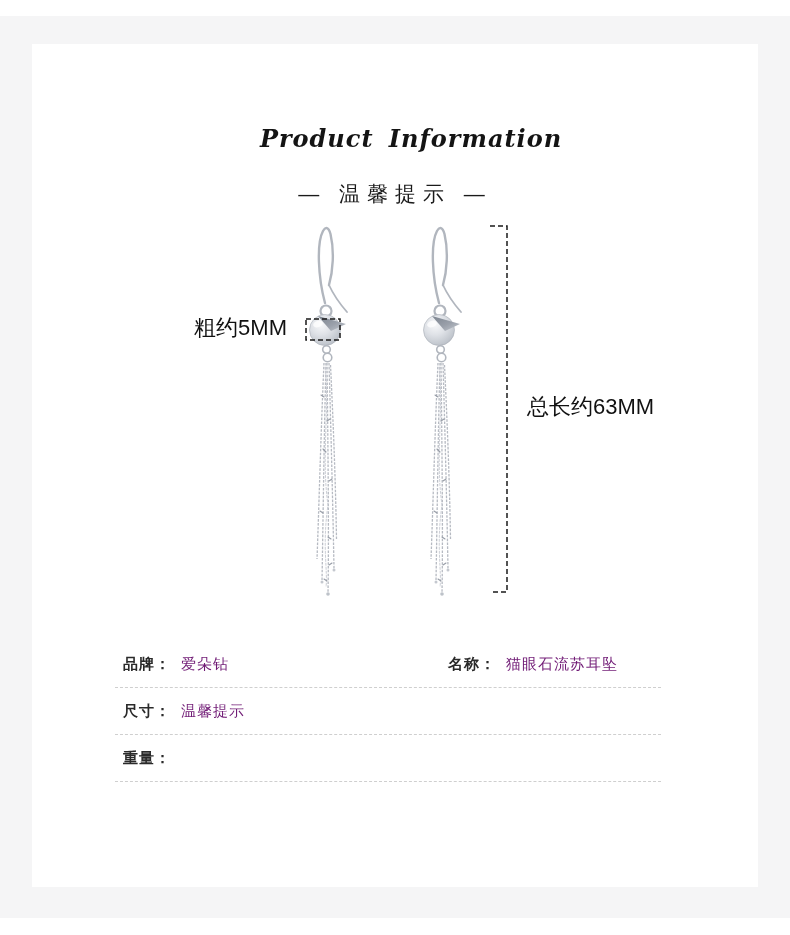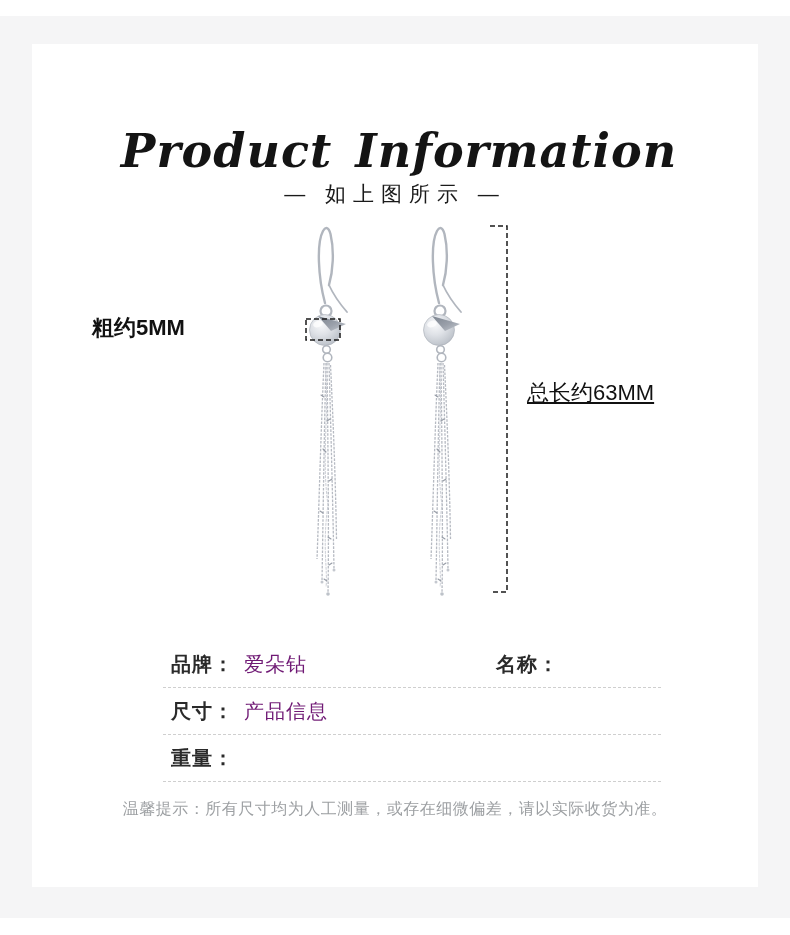--- a/index.html
+++ b/index.html
@@ -21,26 +21,26 @@
     background: #f5f5f6;
   }
   .card {
     position: absolute;
     left: 32px; top: 44px;
     width: 726px; height: 843px;
     background: #ffffff;
   }
   .title {
     position: absolute;
-    left: 4px; top: 80px; width: 100%;
+    left: 16px; top: 80px; width: 100%;
     text-align: center;
     font-family: "DejaVu Serif", "Liberation Serif", serif;
     font-style: italic;
     font-weight: 700;
-    font-size: 46px;
+    font-size: 24px;
     letter-spacing: 1px;
     word-spacing: 6px;
     color: #141414;
   }
   .subtitle {
     position: absolute;
     left: 0; top: 136px; width: 100%;
     text-align: center;
     font-size: 21px;
     letter-spacing: 7px;
@@ -59,36 +59,35 @@
   .chains path { fill: none; stroke: #b6bac2; stroke-width: 1.3; stroke-dasharray: 2.6 1.3; }
   .chains path.tangle { stroke-width: 0.9; stroke: #c6cad1; stroke-dasharray: 3 1; }
   .sparkles path { stroke: #969ca6; stroke-width: 1.1; stroke-linecap: round; }
   .measure rect, .measure path { fill: none; stroke: #1a1a1a; stroke-width: 1.5; stroke-dasharray: 5 3; }
   .anno {
     position: absolute;
     font-size: 22px;
     color: #111111;
     white-space: nowrap;
   }
-  .anno.bead { left: 60px; top: 269px; width: 195px; text-align: left; font-weight: bold; }
-  .anno.length { left: 495px; top: 334px; text-decoration: underline; }
+  .anno.bead { left: 60px; top: 269px; width: 195px; text-align: right; }
+  .anno.length { left: 495px; top: 348px; }
   .spec-table {
     position: absolute;
     left: 83px; top: 597px;
     width: 546px;
   }
   .spec-row {
     display: flex;
     align-items: center;
     height: 47px;
     border-bottom: 1px dashed #cfcfcf;
     padding-left: 8px;
     box-sizing: border-box;
-    font-size: 20px;
-    margin-left: 48px;
+    font-size: 15px;
   }
   .cell-left { width: 325px; display: flex; align-items: center; flex: none; }
   .cell-right { display: flex; align-items: center; flex: auto; }
   .spec-label { font-weight: 700; color: #2a2a2a; letter-spacing: 1px; }
   .spec-value { color: #701a75; margin-left: 10px; letter-spacing: 1px; }
   .notice {
     position: absolute;
     left: 0; top: 755px; width: 100%;
     text-align: center;
     font-size: 16px;
@@ -98,21 +97,21 @@
 </style>
 </head>
 <body>
 
 <div class="screen">
   <div class="gray-band"></div>
 
   <div class="card">
 
     <div class="title">Product Information</div>
-    <div class="subtitle">— 如上图所示 —</div>
+    <div class="subtitle">— 温馨提示 —</div>
 
     <svg class="illustration" viewBox="0 0 726 410">
       <defs>
         <radialGradient id="beadGrad" cx="0.38" cy="0.32" r="0.85">
           <stop offset="0%" stop-color="#f7f8fa"></stop>
           <stop offset="40%" stop-color="#dfe2e7"></stop>
           <stop offset="75%" stop-color="#c3c8cf"></stop>
           <stop offset="100%" stop-color="#a9aeb8"></stop>
         </radialGradient>
         <linearGradient id="coneGrad" x1="0" y1="0" x2="1" y2="1">
@@ -172,34 +171,34 @@
 
     <div class="spec-table">
 
       <div class="spec-row">
         <div class="cell-left">
           <span class="spec-label">品牌：</span>
           <span class="spec-value">爱朵钻</span>
         </div>
         <div class="cell-right">
           <span class="spec-label">名称：</span>
+          <span class="spec-value">猫眼石流苏耳坠</span>
         </div>
       </div>
 
       <div class="spec-row">
         <div class="cell-right">
           <span class="spec-label">尺寸：</span>
-          <span class="spec-value">产品信息</span>
+          <span class="spec-value">温馨提示</span>
         </div>
       </div>
 
       <div class="spec-row">
         <div class="cell-right">
           <span class="spec-label">重量：</span>
         </div>
       </div>
 
     </div>
 
-    <div class="notice">温馨提示：所有尺寸均为人工测量，或存在细微偏差，请以实际收货为准。</div>
 
   </div>
 </div>
 
 </body></html>

